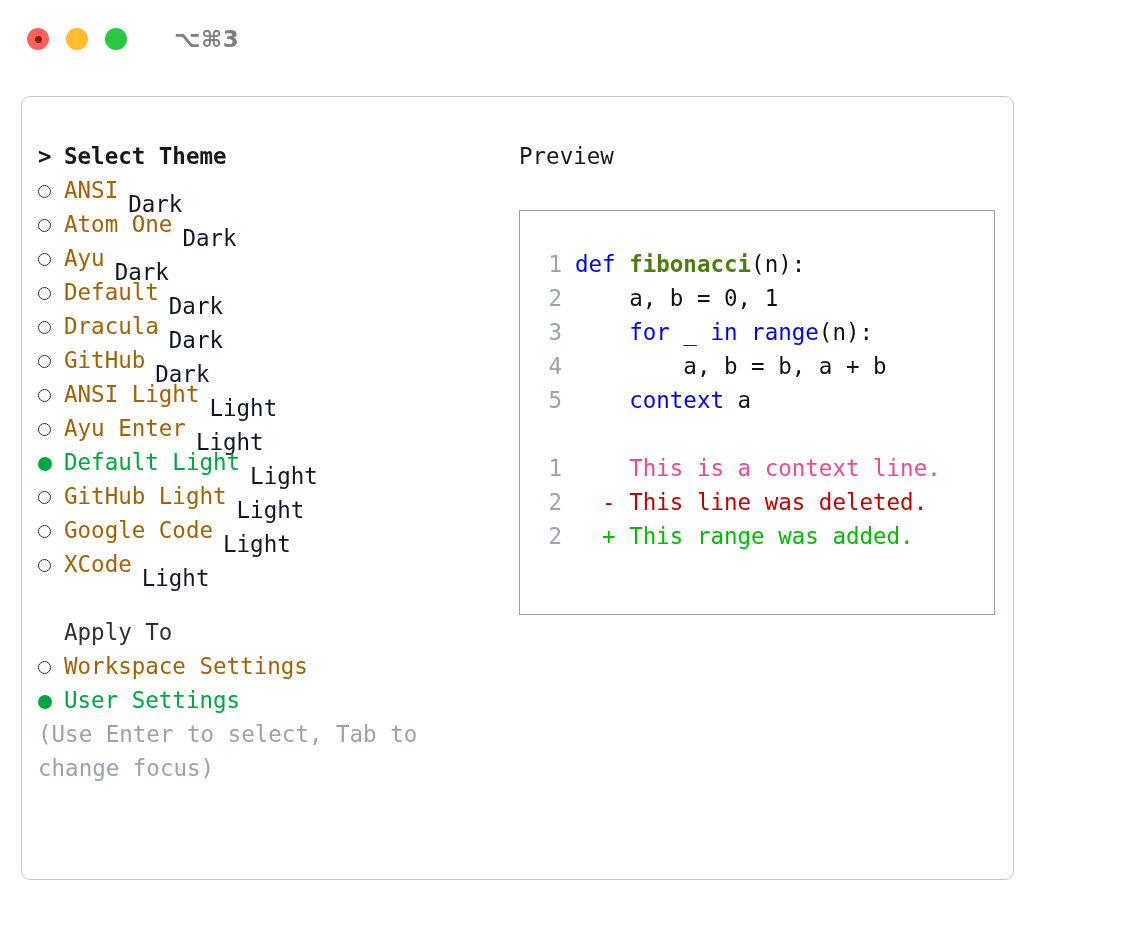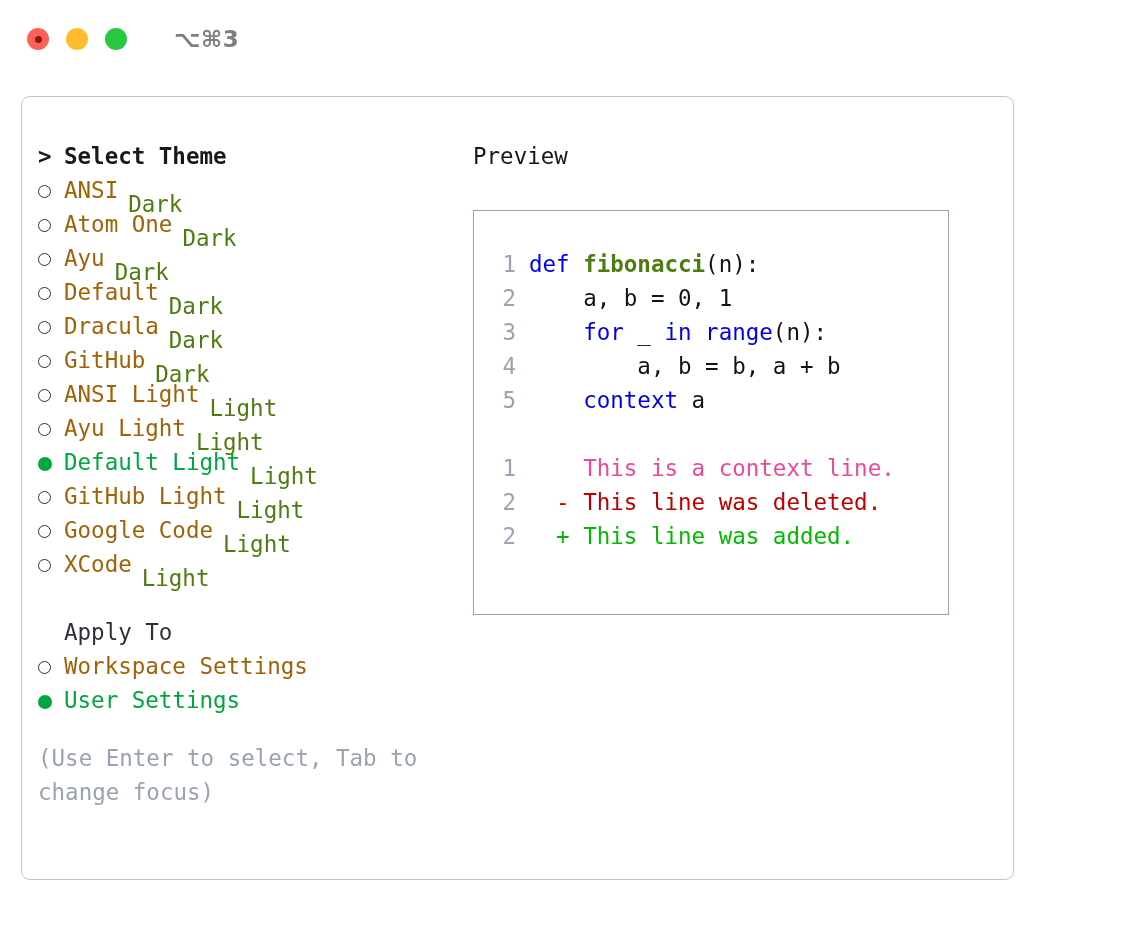--- a/index.html
+++ b/index.html
@@ -105,45 +105,44 @@
   .bullet-filled {
     display: inline-block;
     width: 14px; height: 14px;
     border-radius: 50%;
     background: #00a63f;
     vertical-align: middle;
   }
 
   .label { color: #a16207; }
   .label.sel { color: #00a63f; }
-  .variant { color: #4d7c0f; margin-left: 10px; margin-top: 28px; }
+  .variant { color: #0f172a; margin-left: 10px; margin-top: 28px; }
 
   .spacer { height: 34px; }
 
   .section-title {
     height: 34px;
     display: flex;
     align-items: center;
     font-size: 22.5px;
     color: #2c2f36;
     padding-left: 26px;
   }
 
   .hint {
-    margin-top: 24px;
     font-size: 22.5px;
     line-height: 34px;
     color: #9aa2b0;
     width: 404px;
   }
 
   
   .right-col {
     position: absolute;
-    left: 451px;
+    left: 497px;
     top: 42px;
     width: 500px;
   }
   .preview-title {
     font-size: 22.5px;
     color: #16181d;
     height: 34px;
     line-height: 34px;
   }
   .preview-box {
@@ -237,21 +236,21 @@
             <span class="label">GitHub</span>
             <span class="variant">Dark</span>
           </div>
           <div class="row">
             <span class="marker"><span class="bullet-hollow"></span></span>
             <span class="label">ANSI Light</span>
             <span class="variant">Light</span>
           </div>
           <div class="row">
             <span class="marker"><span class="bullet-hollow"></span></span>
-            <span class="label">Ayu Light</span>
+            <span class="label">Ayu Enter</span>
             <span class="variant">Light</span>
           </div>
           <div class="row">
             <span class="marker"><span class="bullet-filled"></span></span>
             <span class="label sel">Default Light</span>
             <span class="variant">Light</span>
           </div>
           <div class="row">
             <span class="marker"><span class="bullet-hollow"></span></span>
             <span class="label">GitHub Light</span>
@@ -294,19 +293,19 @@
             <div class="code-line"><span class="lineno">1</span><span><span class="tok-kw">def </span><span class="tok-fn">fibonacci</span><span class="tok-punc">(n):</span></span></div>
             <div class="code-line"><span class="lineno">2</span><span><span class="tok-txt">    a, b = 0, 1</span></span></div>
             <div class="code-line"><span class="lineno">3</span><span><span class="tok-txt">    </span><span class="tok-kw">for</span><span class="tok-txt"> _ </span><span class="tok-kw">in</span><span class="tok-txt"> </span><span class="tok-kw">range</span><span class="tok-punc">(n):</span></span></div>
             <div class="code-line"><span class="lineno">4</span><span><span class="tok-txt">        a, b = b, a + b</span></span></div>
             <div class="code-line"><span class="lineno">5</span><span><span class="tok-txt">    </span><span class="tok-kw">context</span><span class="tok-txt"> a</span></span></div>
           </div>
         <div class="code-blank"></div>
         <div id="diff-block">
             <div class="code-line"><span class="lineno">1</span><span class="diff-ctx">    This is a context line.</span></div>
             <div class="code-line"><span class="lineno">2</span><span class="diff-del">  - This line was deleted.</span></div>
-            <div class="code-line"><span class="lineno">2</span><span class="diff-add">  + This line was added.</span></div>
+            <div class="code-line"><span class="lineno">2</span><span class="diff-add">  + This range was added.</span></div>
           </div>
       </div>
     </div>
 
   </div>
 </div>
 
 </body></html>

